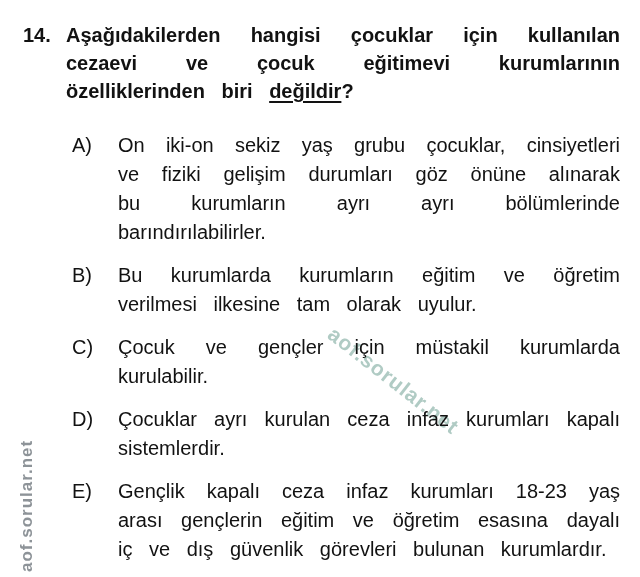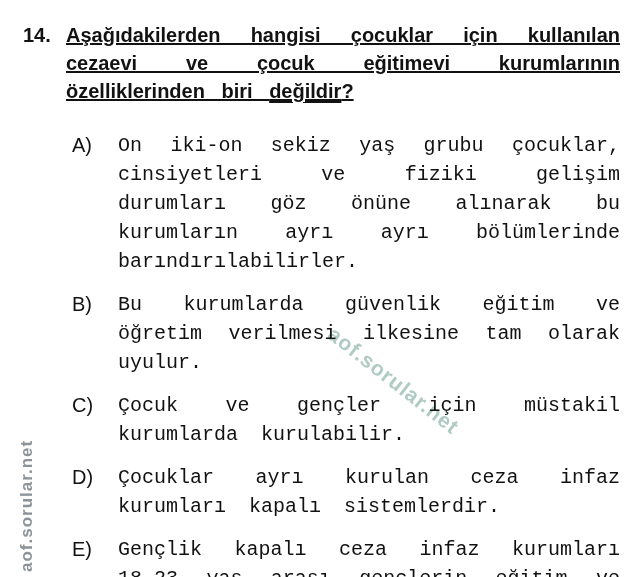--- a/index.html
+++ b/index.html
@@ -31,21 +31,20 @@
     font-weight: bold;
     line-height: 28px;
   }
   .q-text {
     flex: 1;
     font-size: 20px;
     font-weight: bold;
     line-height: 28px;
     text-align: justify;
     word-spacing: 11px;
-    text-decoration: underline;
   }
   .q-text .underlined {
     text-decoration: underline;
     text-underline-offset: 3px;
   }
   
   .options {
     margin-top: 26px;
   }
   .option-row {
@@ -56,21 +55,20 @@
     flex: 0 0 46px;
     font-size: 20px;
     line-height: 29px;
   }
   .opt-text {
     flex: 1;
     font-size: 20px;
     line-height: 29px;
     text-align: justify;
     word-spacing: 11px;
-    font-family: Liberation Mono, monospace;
   }
   
   .wm-side {
     position: absolute;
     left: 17px;
     top: 572px;
     transform: rotate(-90deg);
     transform-origin: 0 0;
     font-size: 17px;
     font-weight: bold;
@@ -113,21 +111,21 @@
 
     <div class="options">
 
       <div class="option-row">
         <span class="opt-letter">A)</span>
         <div class="opt-text">On iki-on sekiz yaş grubu çocuklar, cinsiyetleri ve fiziki gelişim durumları göz önüne alınarak bu kurumların ayrı ayrı bölümlerinde barındırılabilirler.</div>
       </div>
 
       <div class="option-row">
         <span class="opt-letter">B)</span>
-        <div class="opt-text">Bu kurumlarda güvenlik eğitim ve öğretim verilmesi ilkesine tam olarak uyulur.</div>
+        <div class="opt-text">Bu kurumlarda kurumların eğitim ve öğretim verilmesi ilkesine tam olarak uyulur.</div>
       </div>
 
       <div class="option-row">
         <span class="opt-letter">C)</span>
         <div class="opt-text">Çocuk ve gençler için müstakil kurumlarda kurulabilir.</div>
       </div>
 
       <div class="option-row">
         <span class="opt-letter">D)</span>
         <div class="opt-text">Çocuklar ayrı kurulan ceza infaz kurumları kapalı sistemlerdir.</div>

